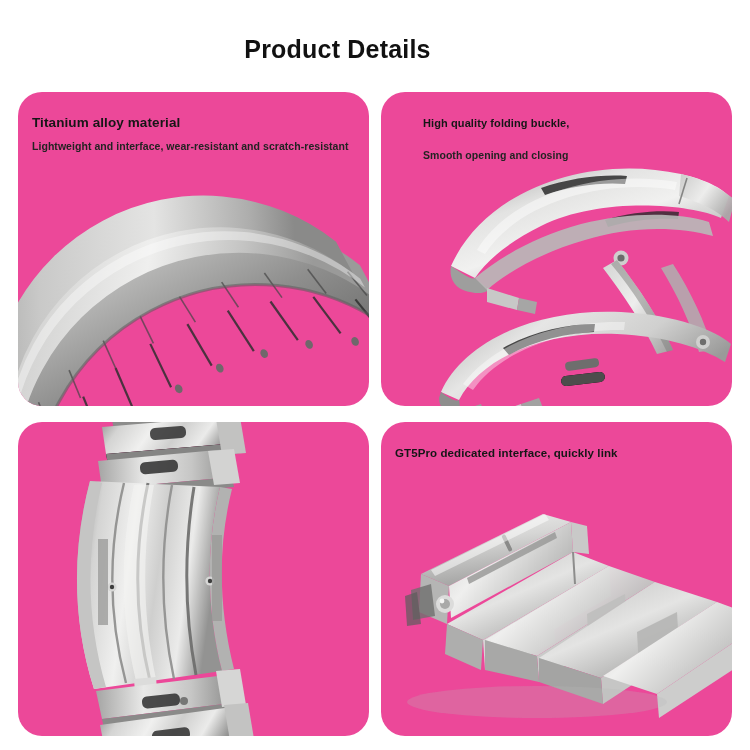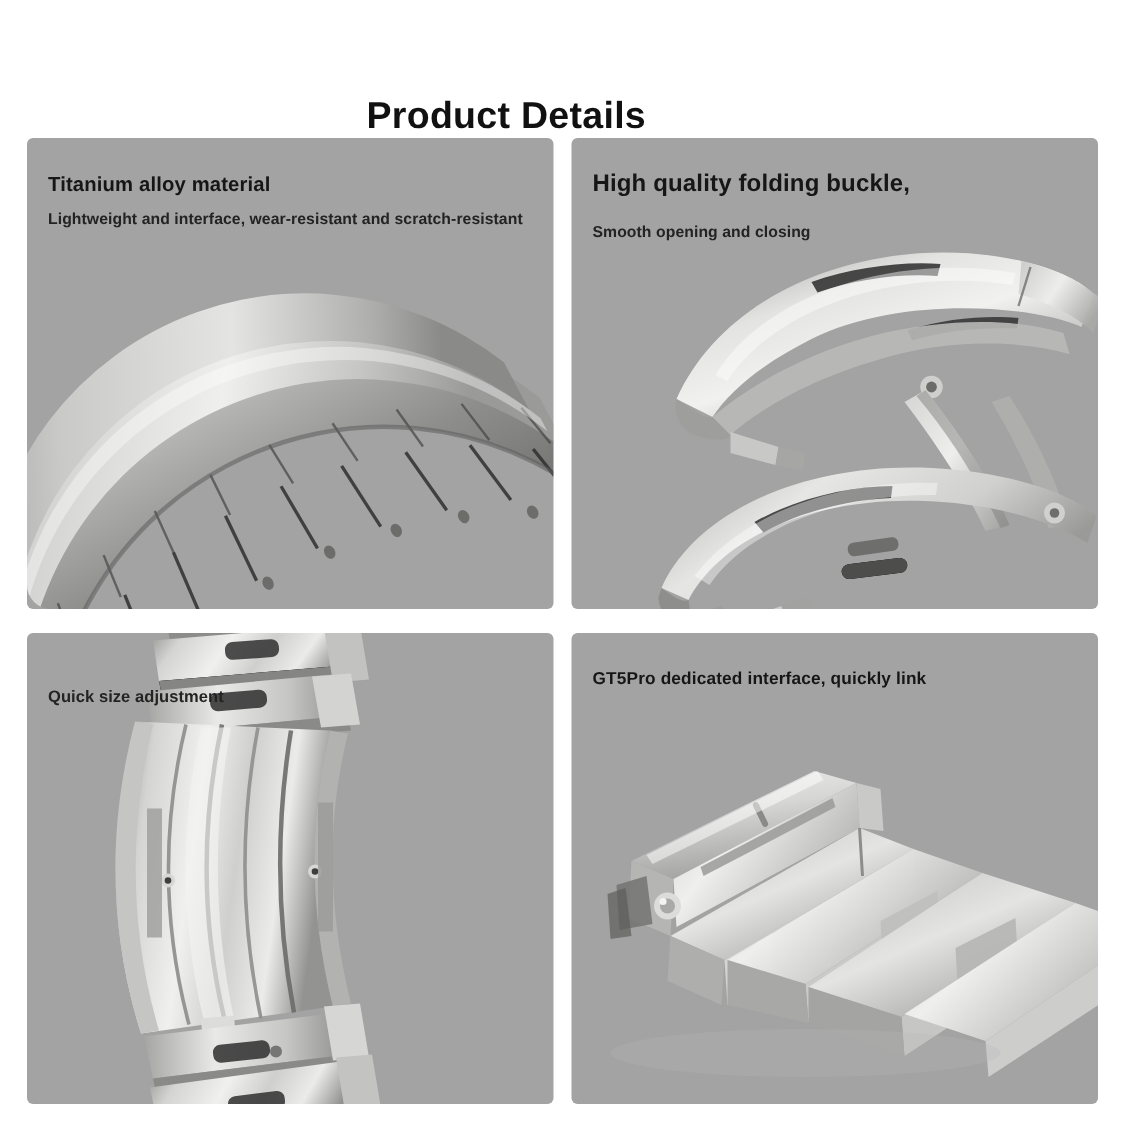--- a/index.html
+++ b/index.html
@@ -22,40 +22,39 @@
     position: absolute;
     top: 33px;
     left: 0;
     width: 675px;
     text-align: center;
     font-size: 25px;
     font-weight: bold;
     letter-spacing: 0.2px;
     color: #111111;
     line-height: 32px;
-    margin-top: 28px;
   }
 
   
   .panel-grid {
     position: absolute;
     top: 92px;
     left: 18px;
     width: 714px;
     height: 644px;
     display: grid;
     grid-template-columns: 351px 351px;
     grid-template-rows: 314px 314px;
     gap: 16px 12px;
   }
 
   .panel {
     position: relative;
-    background: #a3a3a3;
-    border-radius: 4px;
+    background: #ec4899;
+    border-radius: 24px;
     overflow: hidden;
   }
 
   .panel-text {
     position: absolute;
     z-index: 5;
     left: 14px;
     top: 22px;
     right: 10px;
   }
@@ -71,22 +70,22 @@
   .panel-sub {
     font-size: 10.5px;
     font-weight: bold;
     color: #232323;
     line-height: 14px;
     margin-top: 7px;
     letter-spacing: 0.05px;
   }
 
   
-  .p2 .panel-heading { font-size: 16px; }
-  .p2 .panel-sub { font-size: 10.5px; margin-top: 16px; font-weight: bold; }
+  .p2 .panel-heading { font-size: 11px; margin-left: 28px; }
+  .p2 .panel-sub { font-size: 10.5px; margin-top: 16px; font-weight: bold; margin-left: 28px; }
   .p3 .panel-heading { font-size: 14px; }
   .p3 .panel-sub { font-size: 11px; margin-top: 14px; }
   .p4 .panel-heading { font-size: 11.5px; }
 
   .art {
     position: absolute;
     inset: 0;
     z-index: 1;
     overflow: visible;
   }
@@ -416,21 +415,20 @@
               <path d="M 48 92 L 72 90 L 78 126 L 54 128 Z" fill="#d6d6d5"></path>
               <path d="M 56 126 L 80 124 L 86 160 L 62 162 Z" fill="#c3c3c2"></path>
               <path d="M 64 160 L 90 158 L 96 196 L 70 198 Z" fill="#d2d2d1"></path>
             </g>
           </g>
         </g>
       </svg>
     </div>
 
     <div class="panel-text">
-      <div class="panel-sub">Quick size adjustment</div>
     </div>
   </div>
 
   <div class="panel p4">
     <div class="art">
       <svg width="351" height="314" viewBox="0 0 351 314">
         <defs>
           <linearGradient id="cnA" x1="0" y1="0" x2="0.3" y2="1">
             <stop offset="0" stop-color="#f1f1f0"></stop>
             <stop offset="0.45" stop-color="#d6d6d5"></stop>

